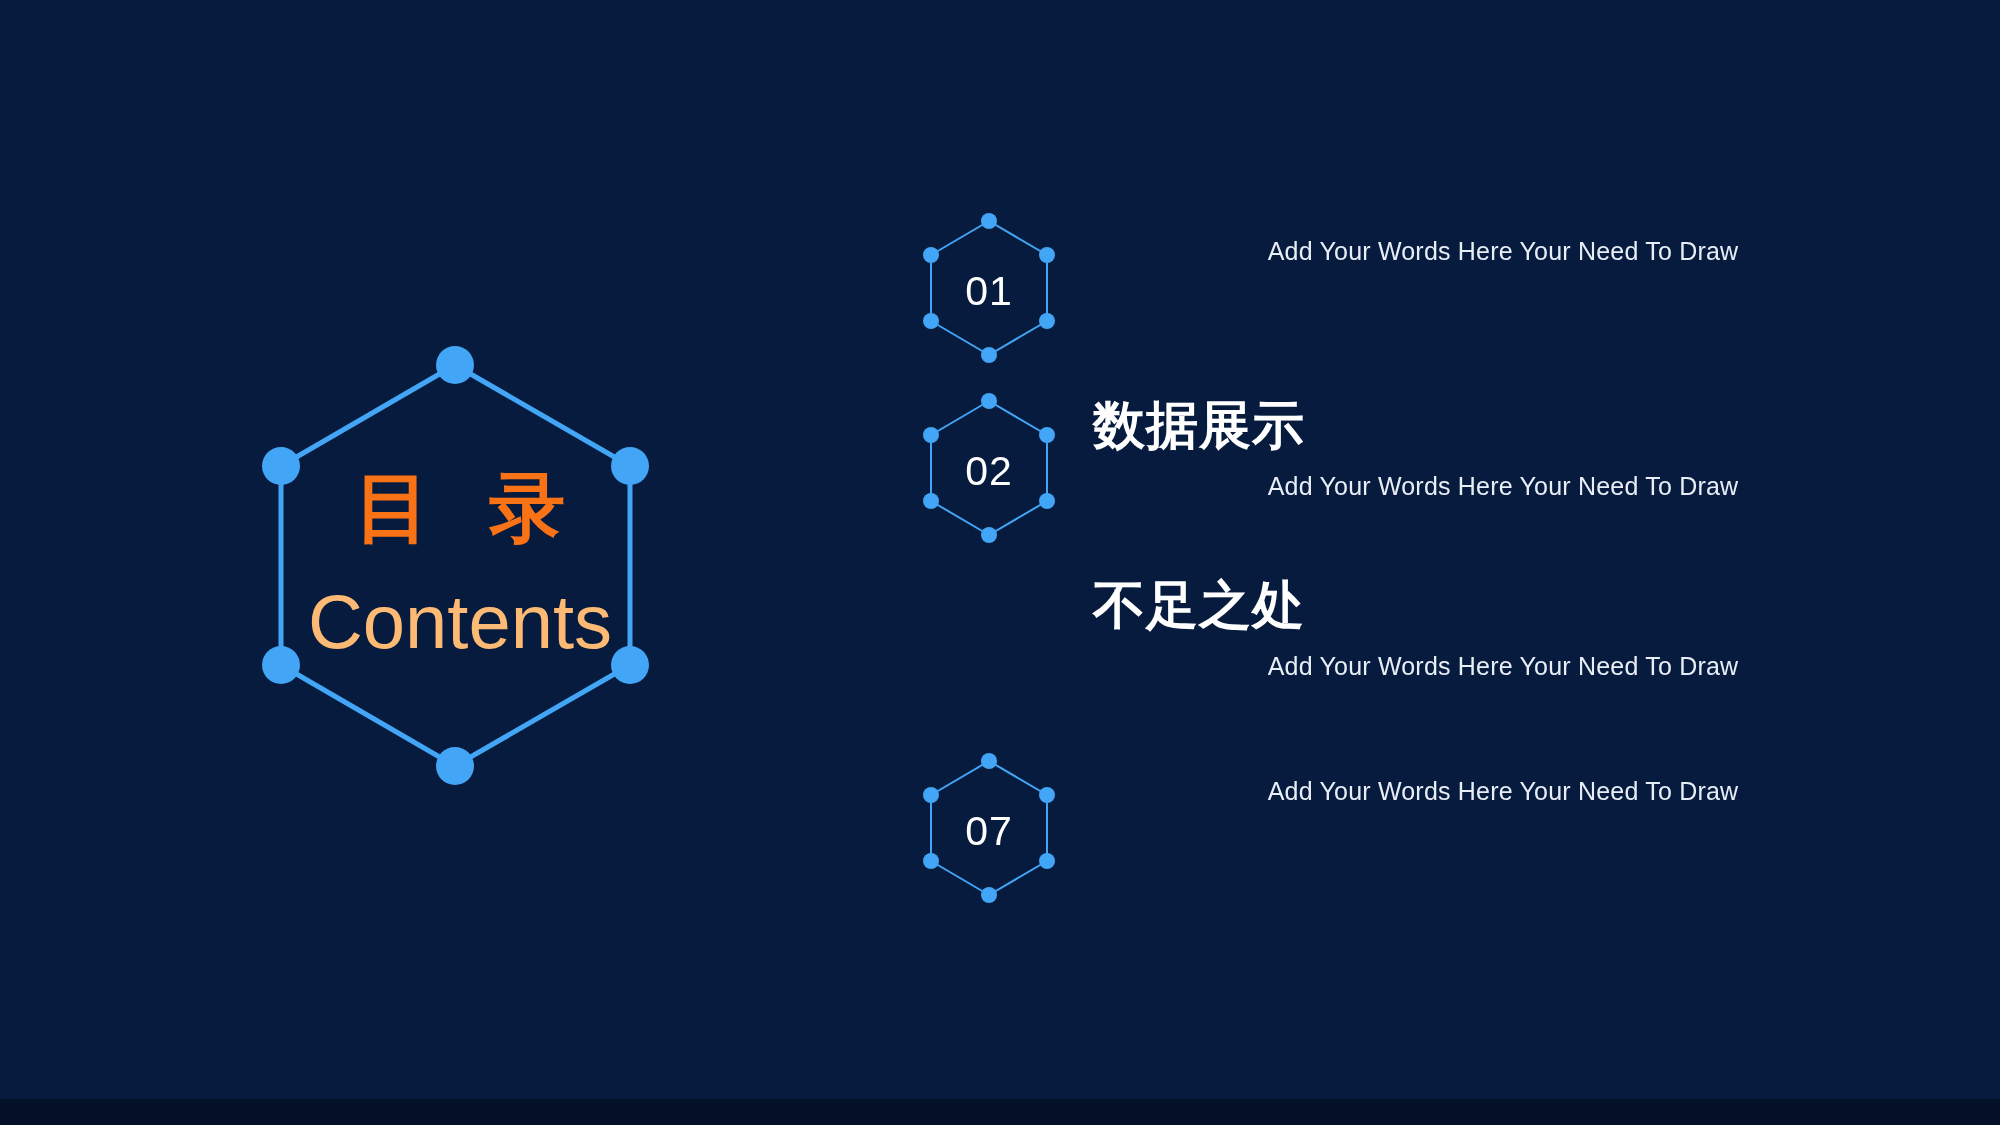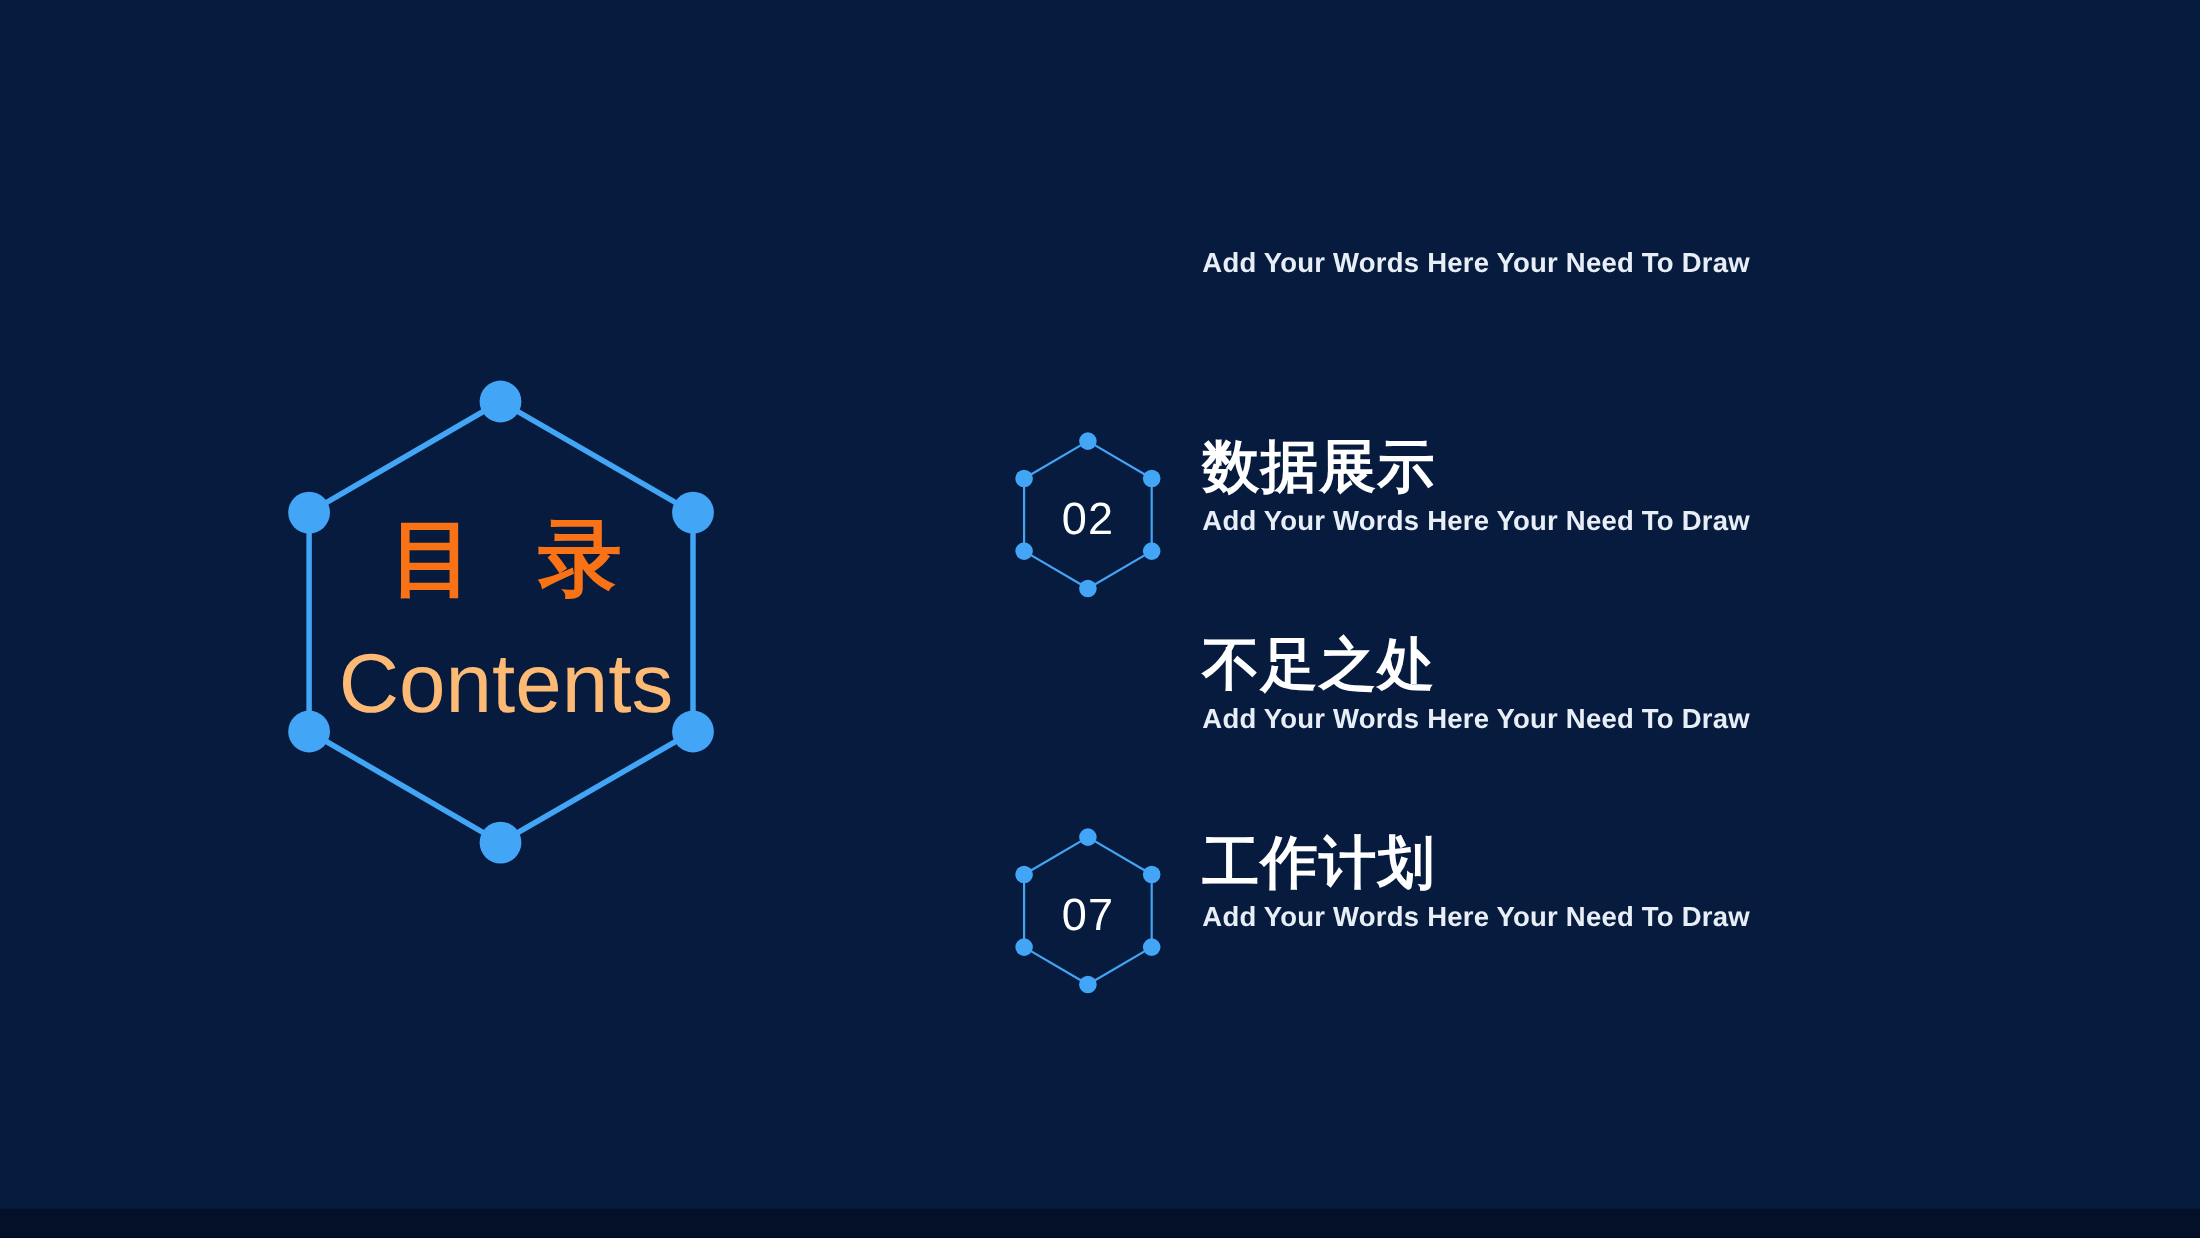--- a/index.html
+++ b/index.html
@@ -126,25 +126,26 @@
     font-size: 52px;
     font-weight: bold;
     line-height: 1.06;
     letter-spacing: 1px;
     font-family: "DejaVu Sans", "Liberation Sans", sans-serif;
     white-space: nowrap;
   }
   .item-sub {
     color: #e8eef6;
     font-size: 25px;
-    font-weight: bold;
+    font-weight: normal;
     line-height: 1.1;
-    margin-top: 8px;
+    margin-top: 20px;
     letter-spacing: 0.2px;
     white-space: nowrap;
+    text-align: center;
   }
 </style>
 </head>
 <body>
 
 <div id="slide">
 
   <div id="left-block">
 
     <svg id="left-hex-svg" viewBox="0 0 410 460">
@@ -169,56 +170,42 @@
 
     <div id="left-text">
       <div id="toc-cn">目 录</div>
       <div id="toc-en">Contents</div>
     </div>
   </div>
 
   <div id="right-list">
 
     <div class="item-row">
-      <div class="item-text">
-        <div class="item-sub">Add Your Words Here Your Need To Draw</div>
-      </div>
-    </div>
-
-    <div class="item-row">
       <div class="hex-wrap">
         <svg class="hex-svg" viewBox="0 0 134 152">
           <g stroke="#42a5f5" stroke-width="2" fill="none">
             <line x1="67" y1="9" x2="125" y2="43"></line>
             <line x1="125" y1="43" x2="125" y2="109"></line>
             <line x1="125" y1="109" x2="67" y2="143"></line>
             <line x1="67" y1="143" x2="9" y2="109"></line>
             <line x1="9" y1="109" x2="9" y2="43"></line>
             <line x1="9" y1="43" x2="67" y2="9"></line>
           </g>
           <g fill="#42a5f5">
             <circle cx="67" cy="9" r="8"></circle>
             <circle cx="125" cy="43" r="8"></circle>
             <circle cx="125" cy="109" r="8"></circle>
             <circle cx="67" cy="143" r="8"></circle>
             <circle cx="9" cy="109" r="8"></circle>
             <circle cx="9" cy="43" r="8"></circle>
           </g>
         </svg>
-        <div class="hex-num">02</div>
-      </div>
-      <div class="item-text">
-        <div class="item-title">数据展示</div>
-        <div class="item-sub">Add Your Words Here Your Need To Draw</div>
-      </div>
-    </div>
-
-    <div class="item-row">
-      <div class="item-text">
-        <div class="item-title">不足之处</div>
+        <div class="hex-num">01</div>
+      </div>
+      <div class="item-text">
         <div class="item-sub">Add Your Words Here Your Need To Draw</div>
       </div>
     </div>
 
     <div class="item-row">
       <div class="hex-wrap">
         <svg class="hex-svg" viewBox="0 0 134 152">
           <g stroke="#42a5f5" stroke-width="2" fill="none">
             <line x1="67" y1="9" x2="125" y2="43"></line>
             <line x1="125" y1="43" x2="125" y2="109"></line>
@@ -229,24 +216,58 @@
           </g>
           <g fill="#42a5f5">
             <circle cx="67" cy="9" r="8"></circle>
             <circle cx="125" cy="43" r="8"></circle>
             <circle cx="125" cy="109" r="8"></circle>
             <circle cx="67" cy="143" r="8"></circle>
             <circle cx="9" cy="109" r="8"></circle>
             <circle cx="9" cy="43" r="8"></circle>
           </g>
         </svg>
+        <div class="hex-num">02</div>
+      </div>
+      <div class="item-text">
+        <div class="item-title">数据展示</div>
+        <div class="item-sub">Add Your Words Here Your Need To Draw</div>
+      </div>
+    </div>
+
+    <div class="item-row">
+      <div class="item-text">
+        <div class="item-title">不足之处</div>
+        <div class="item-sub">Add Your Words Here Your Need To Draw</div>
+      </div>
+    </div>
+
+    <div class="item-row">
+      <div class="hex-wrap">
+        <svg class="hex-svg" viewBox="0 0 134 152">
+          <g stroke="#42a5f5" stroke-width="2" fill="none">
+            <line x1="67" y1="9" x2="125" y2="43"></line>
+            <line x1="125" y1="43" x2="125" y2="109"></line>
+            <line x1="125" y1="109" x2="67" y2="143"></line>
+            <line x1="67" y1="143" x2="9" y2="109"></line>
+            <line x1="9" y1="109" x2="9" y2="43"></line>
+            <line x1="9" y1="43" x2="67" y2="9"></line>
+          </g>
+          <g fill="#42a5f5">
+            <circle cx="67" cy="9" r="8"></circle>
+            <circle cx="125" cy="43" r="8"></circle>
+            <circle cx="125" cy="109" r="8"></circle>
+            <circle cx="67" cy="143" r="8"></circle>
+            <circle cx="9" cy="109" r="8"></circle>
+            <circle cx="9" cy="43" r="8"></circle>
+          </g>
+        </svg>
         <div class="hex-num">07</div>
       </div>
       <div class="item-text">
-        <div class="item-title">工作计划</div>
         <div class="item-sub">Add Your Words Here Your Need To Draw</div>
       </div>
     </div>
 
   </div>
 
   <div id="bottom-strip"></div>
 </div>
 
 </body></html>

